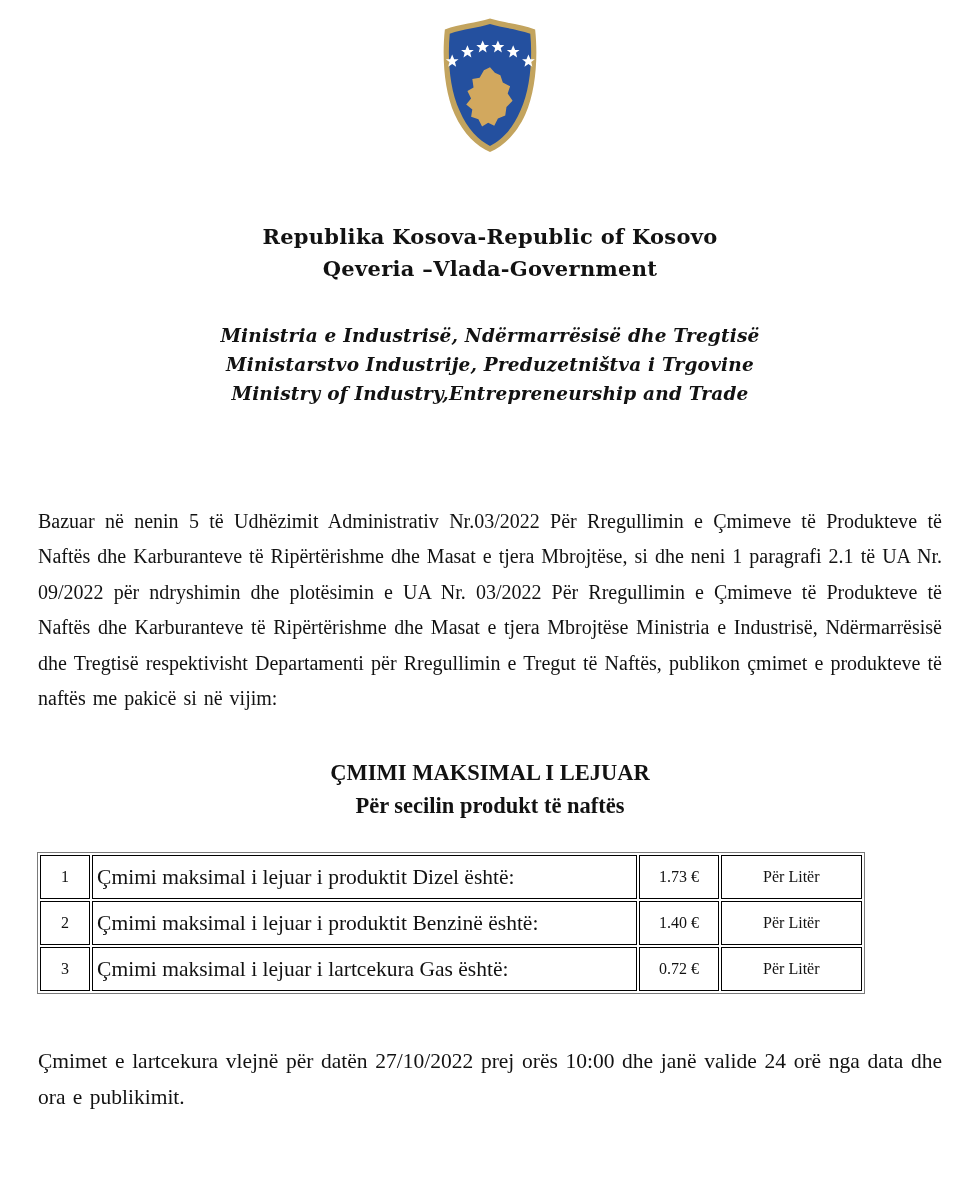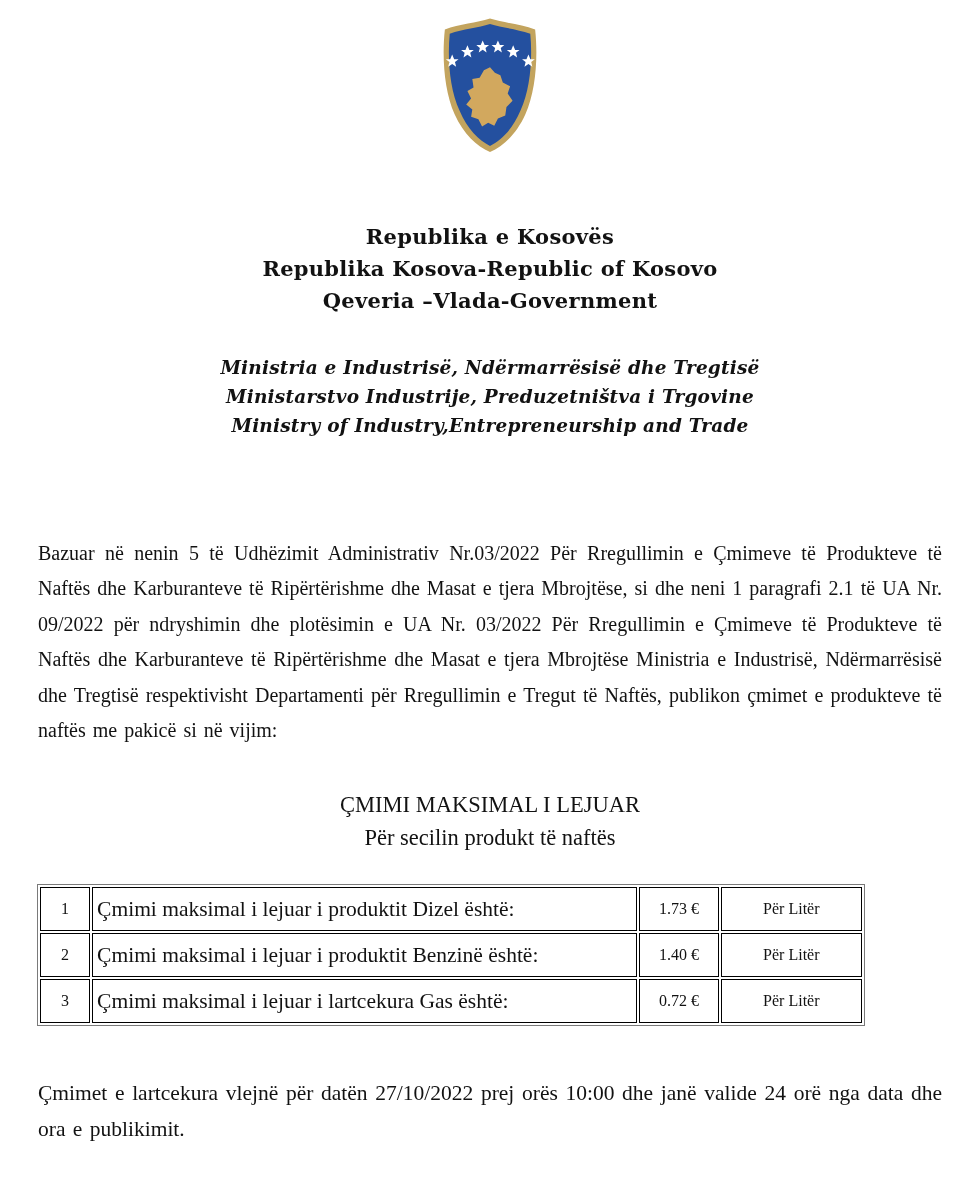--- a/index.html
+++ b/index.html
@@ -44,21 +44,21 @@
     font-size: 20px;
     line-height: 35.4px;
     text-align: justify;
     word-spacing: 2px;
   }
 
   
   .section-heading {
     margin-top: 40px;
     text-align: center;
-    font-weight: normal;
+    font-weight: bold;
     font-size: 22.5px;
     line-height: 33px;
   }
 
   
   .table-wrap { margin: 30px 38px 0 37px; }
   table.price-table {
     border-collapse: separate;
     border-spacing: 2px;
     border: 1px solid #7a7a7a;
@@ -107,21 +107,20 @@
         <use href="#star" transform="translate(113,53)"></use>
         <use href="#star" transform="translate(138,61)"></use>
         <use href="#star" transform="translate(163,76)"></use>
       </g>
 
       <path d="M100 86 L108 95 L117 99 L121 111 L133 117 L129 129 L137 141 L127 151 L125 165 L113 170 L107 182 L97 177 L87 183 L81 171 L69 167 L71 155 L61 147 L69 137 L63 125 L73 119 L71 105 L83 103 L90 91 Z" fill="#d2a85e"></path>
     </svg>
   </div>
 
   <div class="title-block">
-    <div>Republika e Kosovës</div>
     <div>Republika Kosova-Republic of Kosovo</div>
     <div>Qeveria –Vlada-Government</div>
   </div>
 
   <div class="ministry-block">
     <div>Ministria e Industrisë, Ndërmarrësisë dhe Tregtisë</div>
     <div>Ministarstvo Industrije, Preduzetništva i Trgovine</div>
     <div>Ministry of Industry,Entrepreneurship and Trade</div>
   </div>
 

